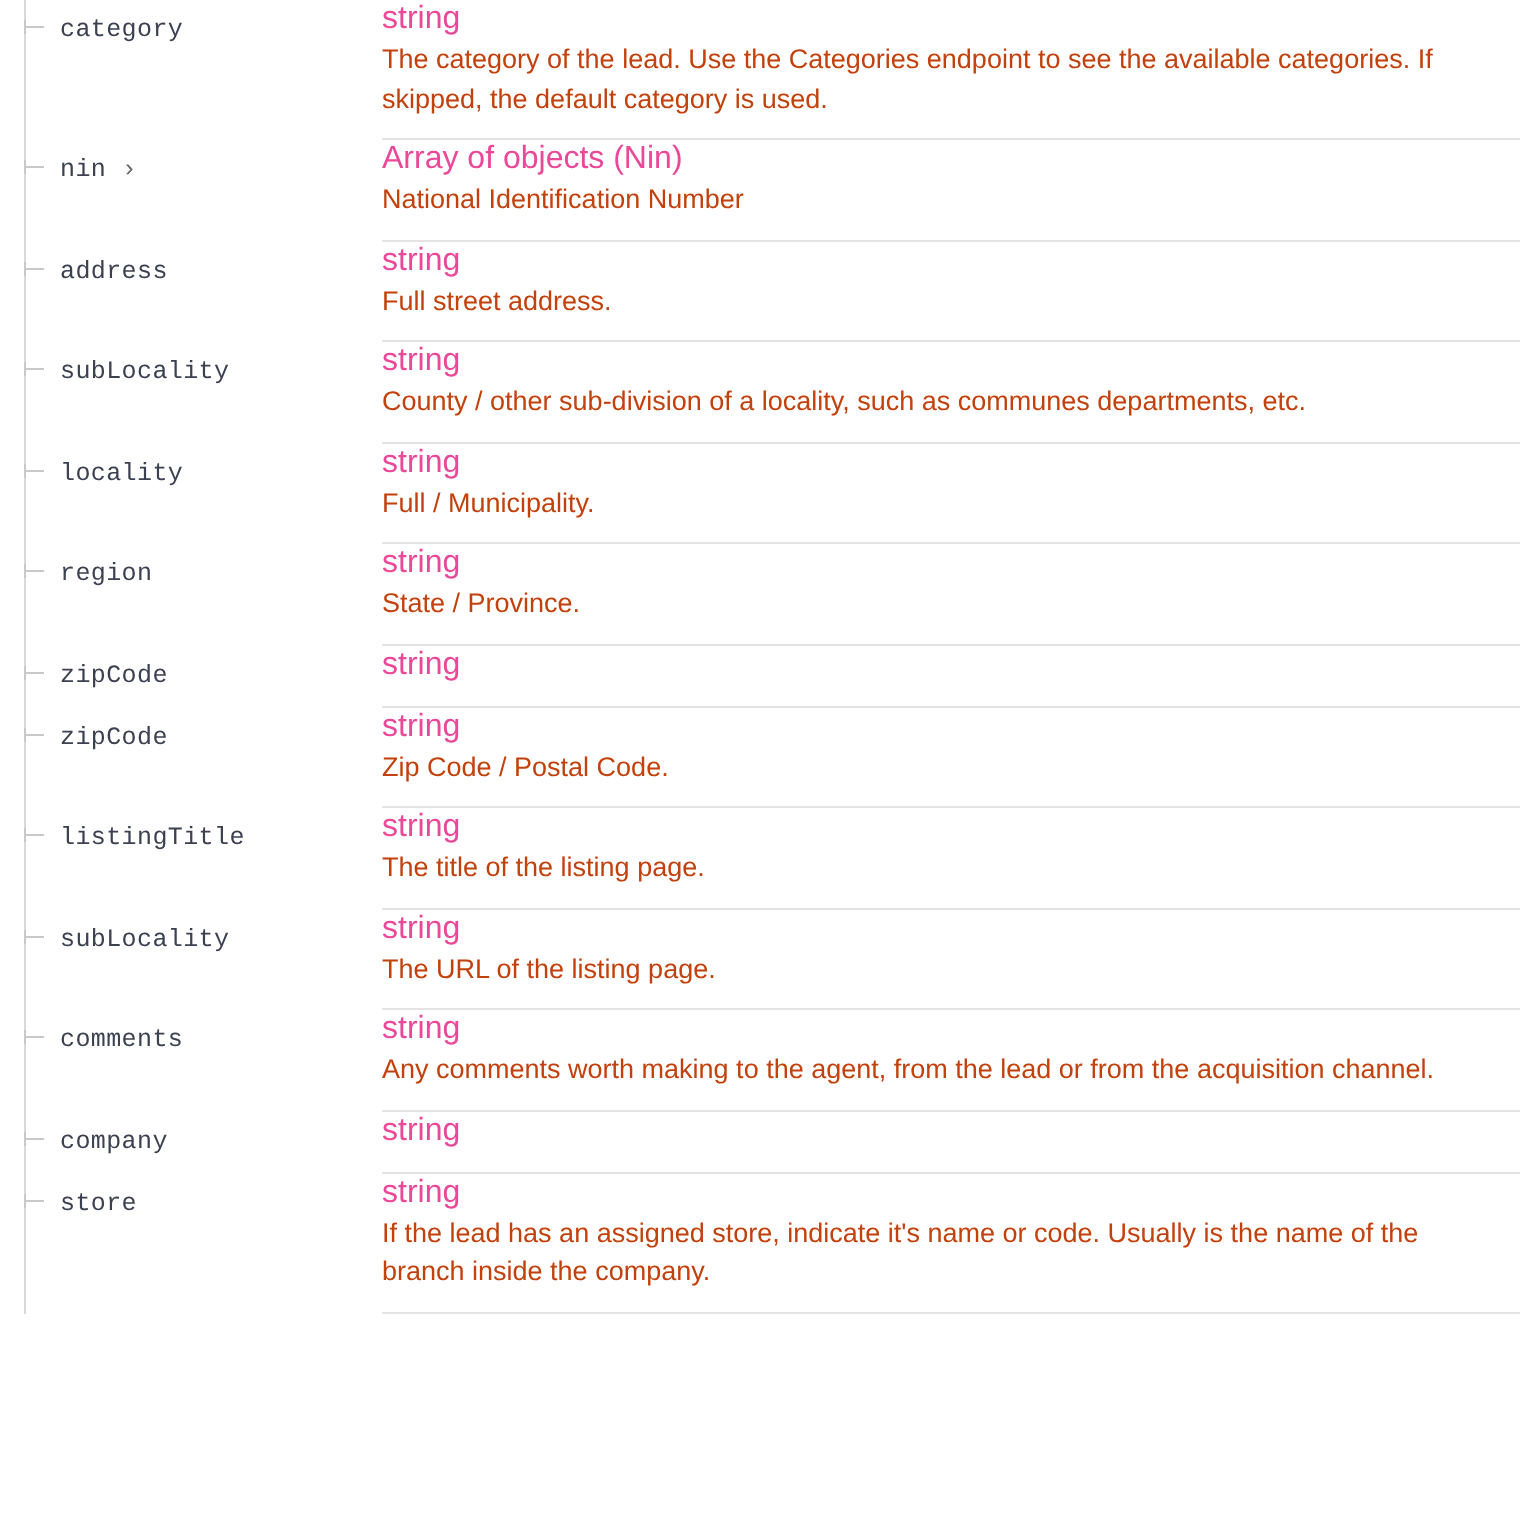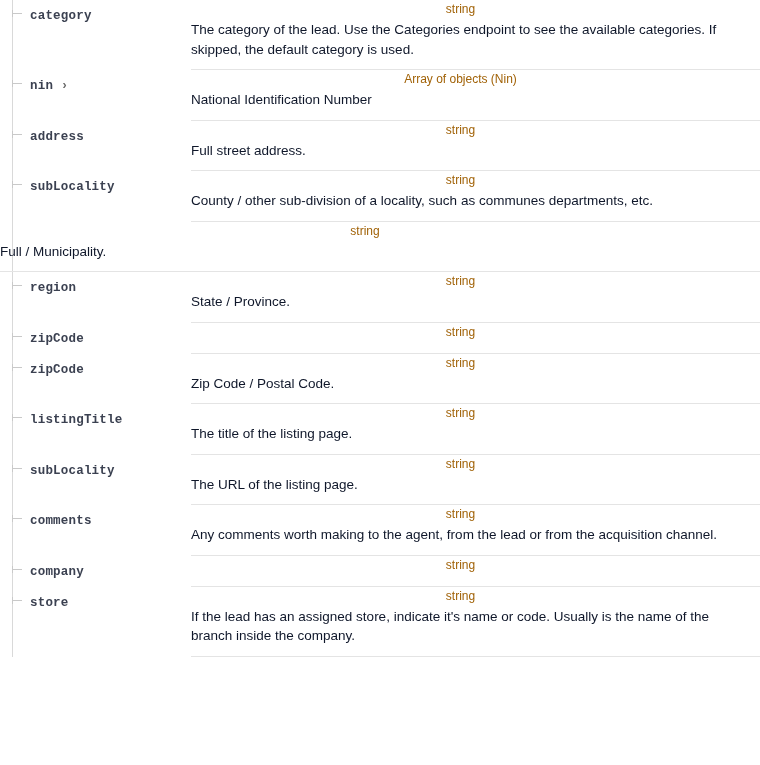--- a/index.html
+++ b/index.html
@@ -40,21 +40,20 @@
     padding: 0;
   }
 
   .prop-name-cell {
     width: 191px;
     flex: 0 0 191px;
     position: relative;
     padding-top: 5px;
     padding-left: 30px;
     min-height: 30px;
-    font-weight: bold;
   }
 
   
   .prop-name-cell .tick {
     position: absolute;
     left: 12px;
     top: 13px;
     width: 10px;
     height: 1px;
     background: #c9c9c9;
@@ -88,30 +87,29 @@
     padding: 1px 30px 10px 0;
   }
   .prop-row:first-child .prop-detail-cell {
     padding-top: 0;
   }
   .prop-row:last-child .prop-detail-cell {
     border-bottom: 1px solid #e4e4e4;
   }
 
   .prop-type {
-    font-size: 12px;
-    color: #a16207;
+    font-size: 16px;
+    color: #ec4899;
     line-height: 17px;
     margin: 0 0 2px 0;
-    text-align: center;
   }
 
   .prop-desc {
     font-size: 13.5px;
-    color: #0f172a;
+    color: #c2410c;
     line-height: 19.5px;
     margin: 0;
     max-width: 540px;
   }
   .prop-desc.wide { max-width: 545px; }
 </style>
 </head>
 <body>
 
 <div class="schema-list">
@@ -155,20 +153,24 @@
       <span class="tick"></span>
       <span class="prop-name">subLocality</span>
     </div>
     <div class="prop-detail-cell">
       <div class="prop-type">string</div>
       <div class="prop-desc">County / other sub-division of a locality, such as communes departments, etc.</div>
     </div>
   </div>
 
   <div class="prop-row">
+    <div class="prop-name-cell">
+      <span class="tick"></span>
+      <span class="prop-name">locality</span>
+    </div>
     <div class="prop-detail-cell">
       <div class="prop-type">string</div>
       <div class="prop-desc">Full / Municipality.</div>
     </div>
   </div>
 
   <div class="prop-row">
     <div class="prop-name-cell">
       <span class="tick"></span>
       <span class="prop-name">region</span>

